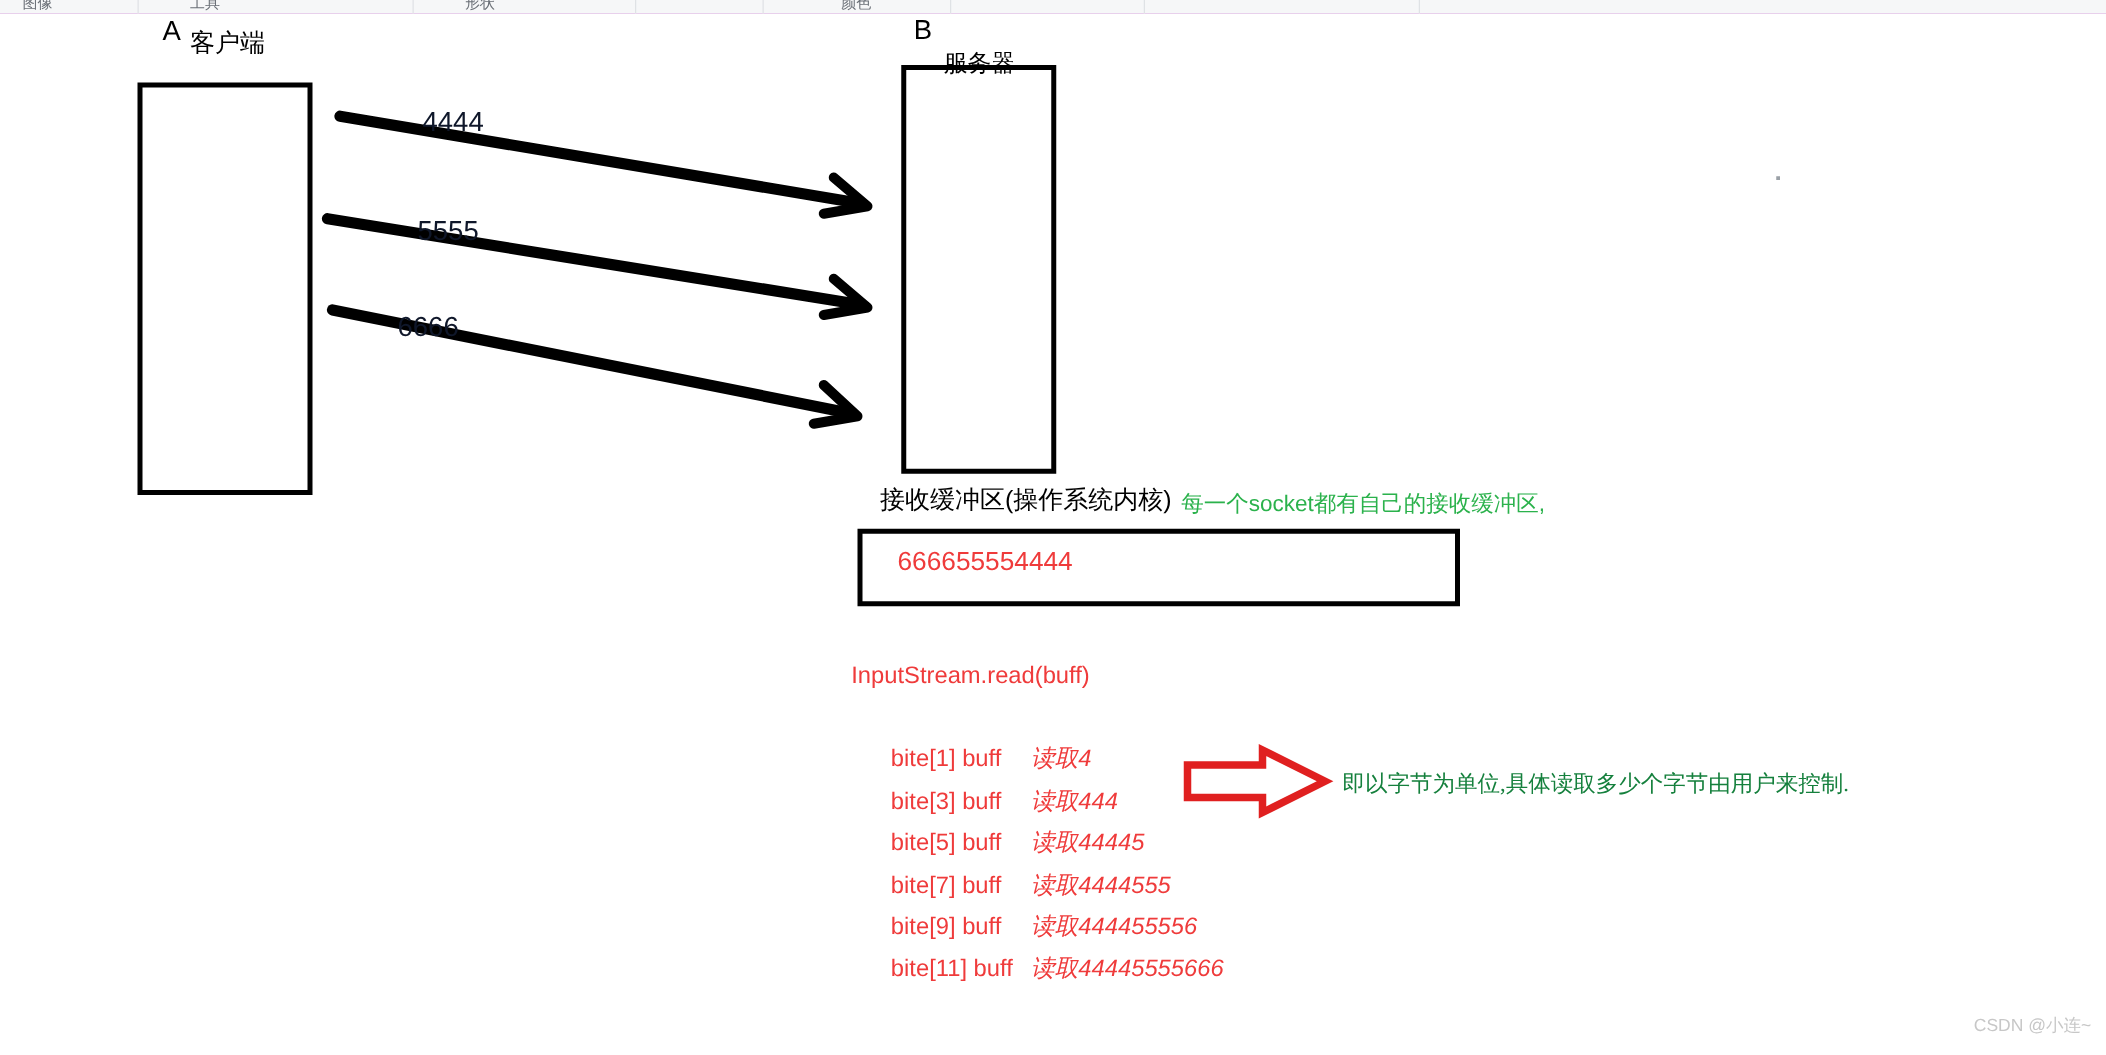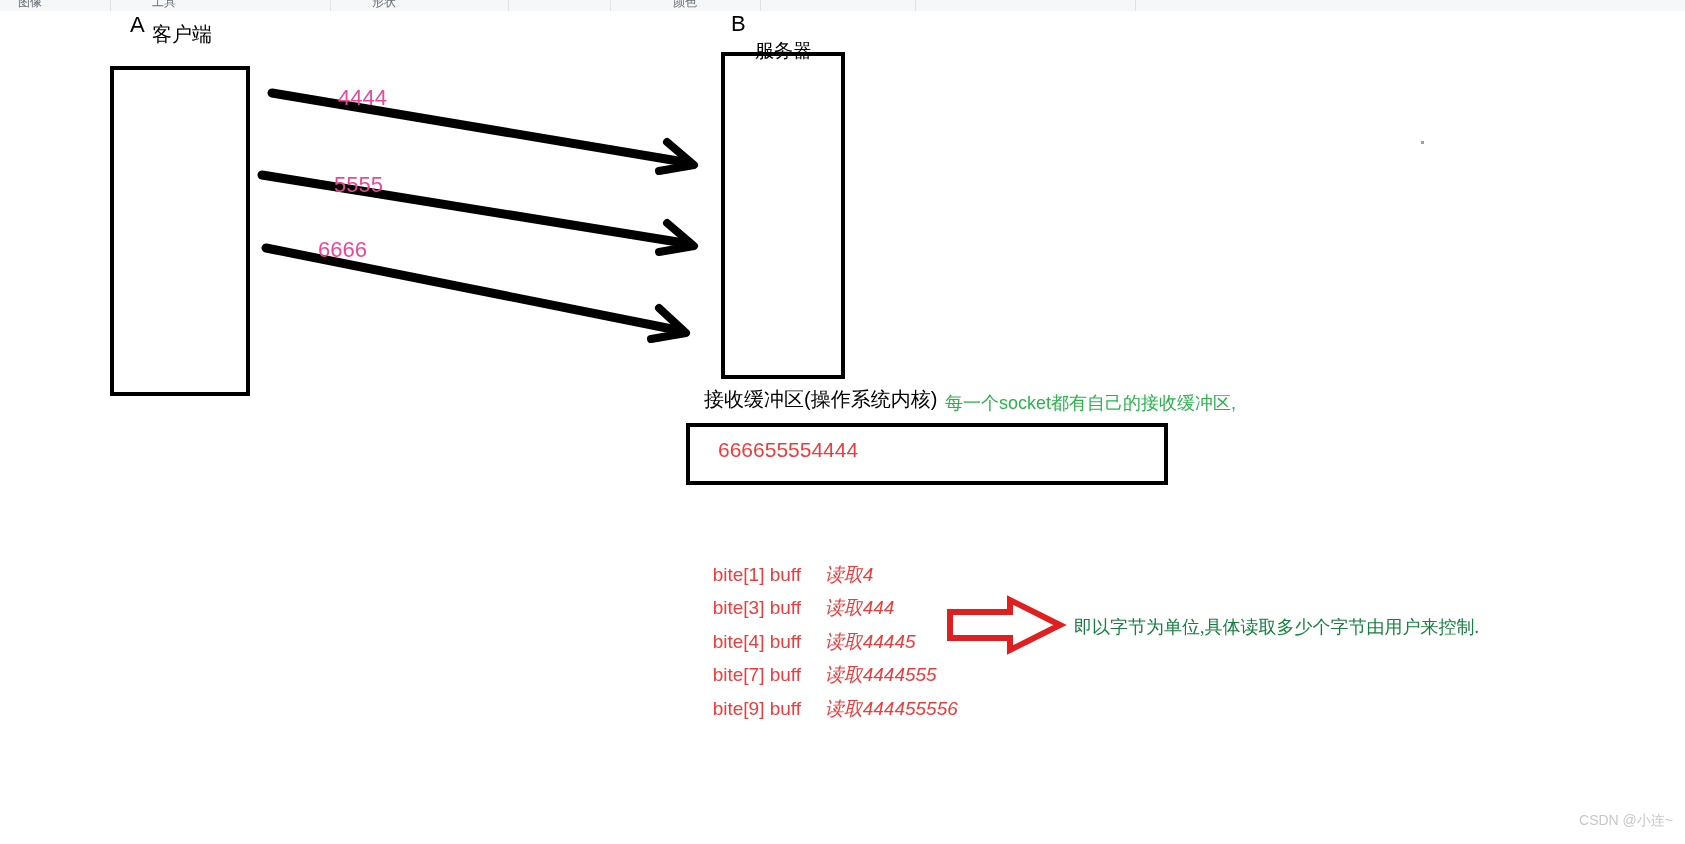--- a/index.html
+++ b/index.html
@@ -67,26 +67,26 @@
     font-family: "Liberation Sans", "DejaVu Sans", sans-serif;
   }
   #client-tag  { left: 130px; top: 1px;  font-size: 22px; }
   #client-name { left: 152px; top: 10px; font-size: 20px; }
   #server-tag  { left: 731px; top: 0px;  font-size: 22px; }
   #server-name { left: 755px; top: 27px; font-size: 19px; text-align: center; }
 
   .arrow-label {
     position: absolute;
     font-size: 22px;
-    color: #ec4899;
+    color: #0f172a;
     white-space: nowrap;
   }
   #arrow-label-0 { left: 338px; top: 74px; }
   #arrow-label-1 { left: 334px; top: 161px; }
-  #arrow-label-2 { left: 318px; top: 226px; }
+  #arrow-label-2 { left: 318px; top: 238px; }
 
   #buffer-caption {
     left: 704px; top: 375px;
     font-size: 20px;
   }
   #buffer-note {
     position: absolute;
     left: 945px; top: 380px;
     font-size: 18px;
     color: #2bb24c;
@@ -211,41 +211,45 @@
   <div class="arrow-label" id="arrow-label-1">5555</div>
   <div class="arrow-label" id="arrow-label-2">6666</div>
 
   <div class="lbl" id="buffer-caption">接收缓冲区(操作系统内核)</div>
   <div id="buffer-note">每一个socket都有自己的接收缓冲区,</div>
 
   <div id="buffer-box"></div>
   <div id="buffer-content">666655554444</div>
 
   <div id="code-list">
+    <div class="code-line">InputStream.read(buff)</div>
 
     <div class="code-line">
       <span class="col-a">bite[1] buff</span><span class="col-b">读取4</span>
     </div>
 
     <div class="code-line">
       <span class="col-a">bite[3] buff</span><span class="col-b">读取444</span>
     </div>
 
     <div class="code-line">
-      <span class="col-a">bite[4] buff</span><span class="col-b">读取44445</span>
+      <span class="col-a">bite[5] buff</span><span class="col-b">读取44445</span>
     </div>
 
     <div class="code-line">
       <span class="col-a">bite[7] buff</span><span class="col-b">读取4444555</span>
     </div>
 
     <div class="code-line">
       <span class="col-a">bite[9] buff</span><span class="col-b">读取444455556</span>
     </div>
 
+    <div class="code-line">
+      <span class="col-a">bite[11] buff</span><span class="col-b">读取44445555666</span>
+    </div>
   </div>
 
   <div id="callout-text">即以字节为单位,具体读取多少个字节由用户来控制.</div>
 
   <div id="stray-dot"></div>
 
   <div id="watermark">CSDN @小连~</div>
 </div>
 
 </body></html>

